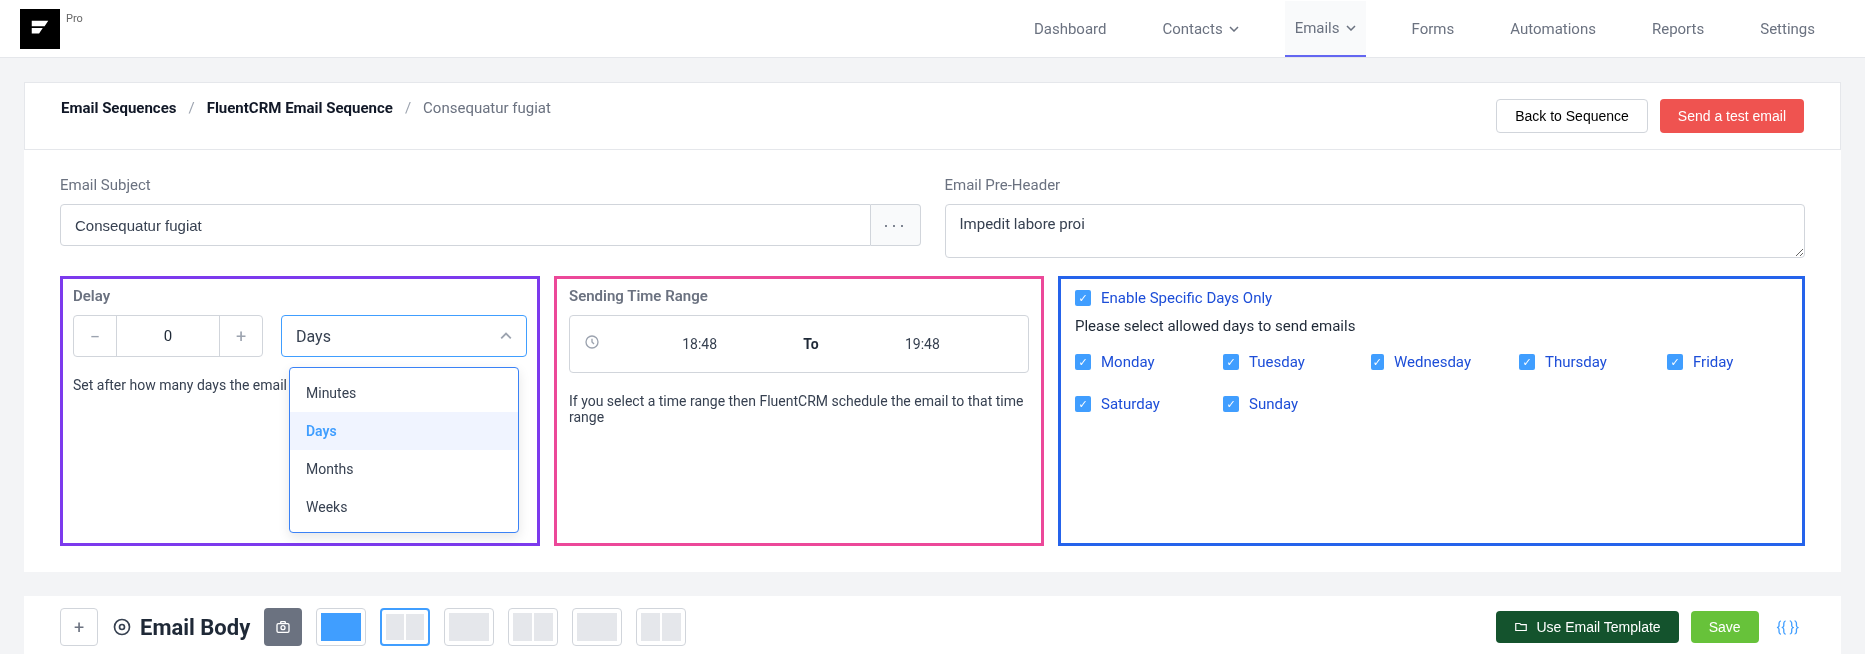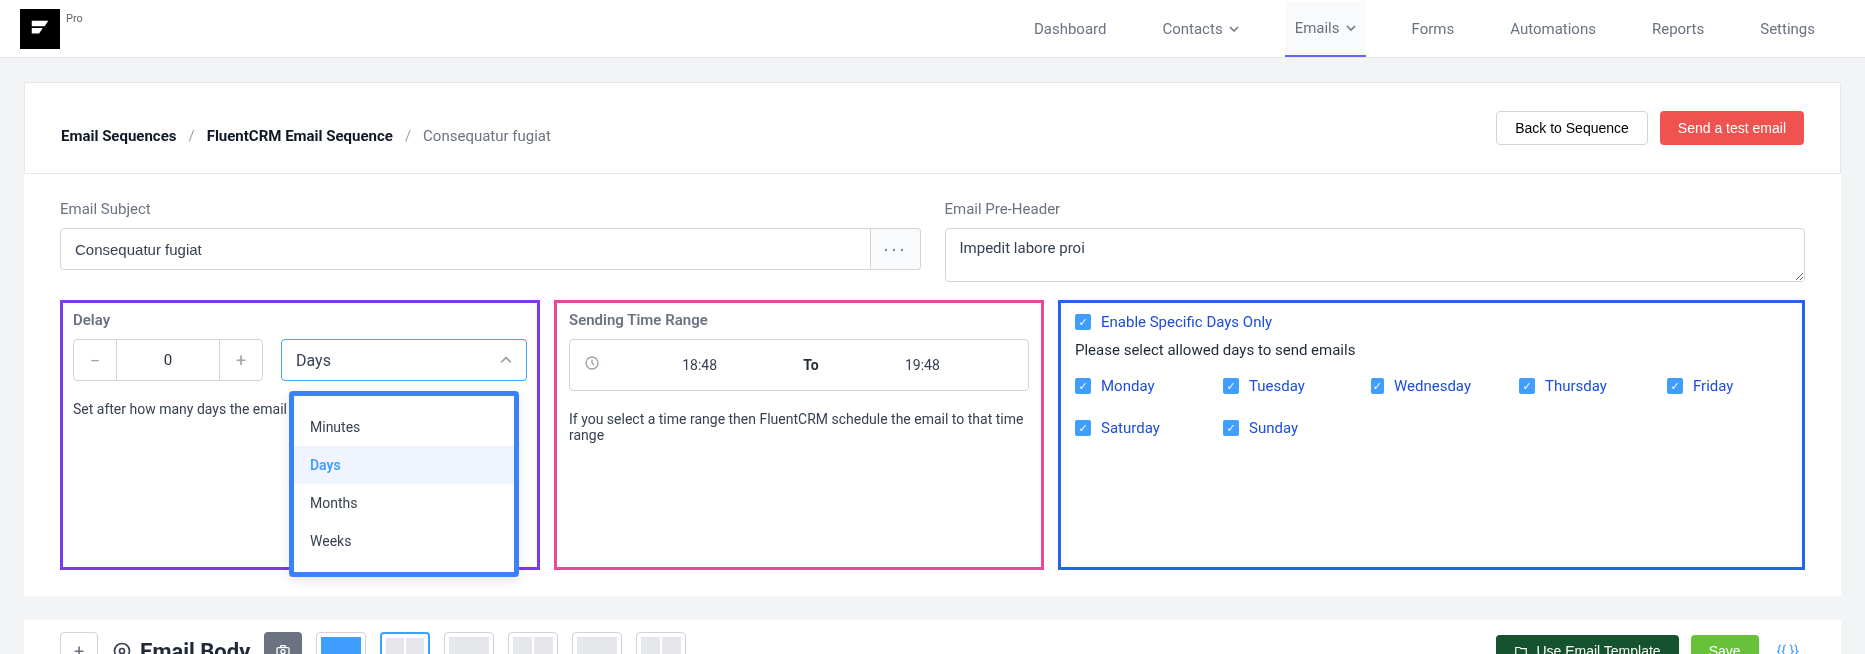--- a/index.html
+++ b/index.html
@@ -64,23 +64,23 @@
       color: #6b7280;
     }
     .chevron {
       width: 10px;
       height: 6px;
     }
     
     
     .sub-header {
       background: #fff;
-      padding: 28px 36px;
-      display: flex;
-      align-items: flex-end;
+      padding: 16px 36px;
+      display: flex;
+      align-items: flex-start;
       border: 1px solid #e5e7eb;
       margin: 24px 24px 0 24px;
     }
     .breadcrumb {
       display: flex;
       align-items: center;
       gap: 12px;
       font-size: 15px;
     }
     .breadcrumb-item {
@@ -255,45 +255,45 @@
       font-size: 14px;
     }
     
     
     .dropdown {
       position: absolute;
       top: 88px;
       left: 226px;
       width: 230px;
       background: #fff;
-      border: 5px solid #3b82f6;
+      border: 1px solid #3b82f6;
       border-radius: 4px;
       box-shadow: 0 4px 12px rgba(0,0,0,0.1);
-      padding: 12px 0;
+      padding: 6px 0;
       z-index: 10;
     }
     .dropdown-item {
       padding: 11px 16px;
       font-size: 14px;
       cursor: pointer;
       color: #374151;
     }
     .dropdown-item.selected {
       background: #f0f4ff;
       color: #409eff;
       font-weight: 600;
     }
     
     
     .time-range {
       display: flex;
       align-items: center;
       border: 1px solid #d1d5db;
       border-radius: 4px;
-      height: 52px;
+      height: 58px;
       padding: 0 14px;
     }
     .clock-icon {
       color: #9ca3af;
       margin-right: 8px;
     }
     .time-val {
       flex: 1;
       text-align: center;
       color: #374151;

